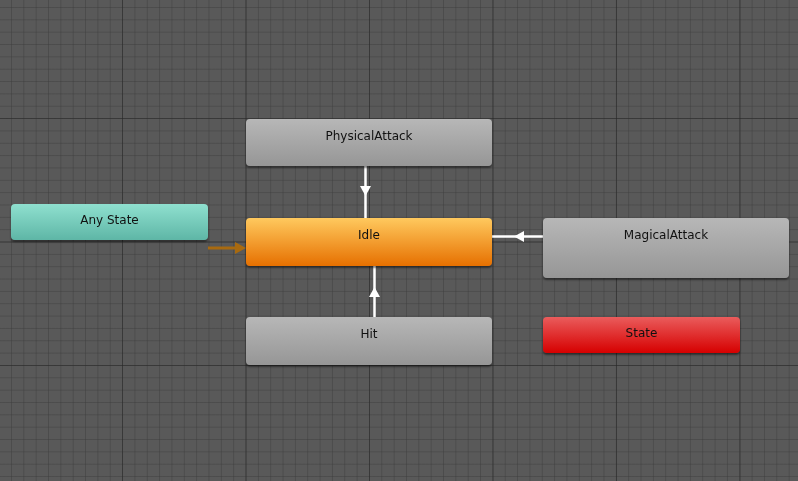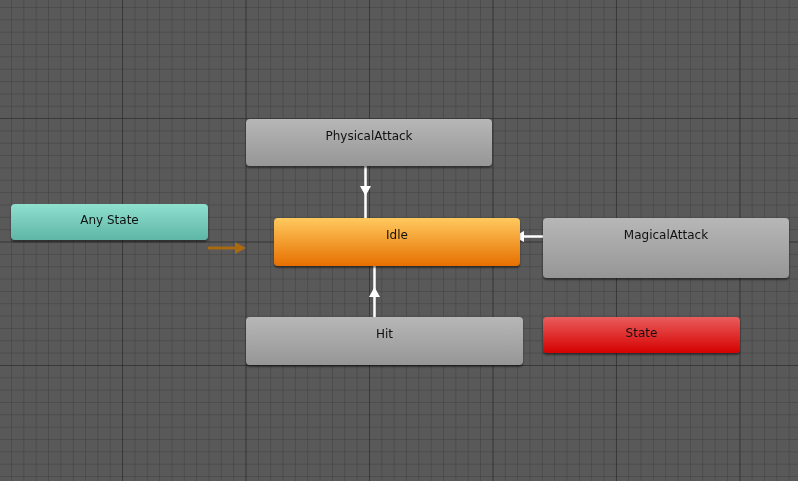--- a/index.html
+++ b/index.html
@@ -20,21 +20,21 @@
       position: absolute; box-sizing: border-box;
       border-radius: 4px;
       box-shadow: 0 2px 2px rgba(0,0,0,0.45);
       color: #111;
       font-size: 12px;
       text-align: center;
     }
     .node .label { position: absolute; left: 0; right: 0; top: 9px; line-height: 17px; }
     .node.short .label { top: 8px; }
     .gray { background: linear-gradient(to bottom, #b7b7b7, #969696); }
-    .orange { background: linear-gradient(to bottom, #ffc95e, #e67000); margin-left: 28px; }
+    .orange { background: linear-gradient(to bottom, #ffc95e, #e67000); }
     .teal { background: linear-gradient(to bottom, #8fe0cf, #5eb6a6); margin-top: 48px; }
     .green { background: linear-gradient(to bottom, #66da66, #00b600); }
     .red { background: linear-gradient(to bottom, #ea5c5c, #d60000); }
     svg.arrows { position: absolute; left: 0; top: 0; pointer-events: none; }
   </style>
 </head>
 <body>
 
 <div class="canvas">
 
@@ -71,21 +71,21 @@
   </div>
 
   <div class="node orange" style="left:246px; top:218px; width:246px; height:48px;">
     <span class="label">Idle</span>
   </div>
 
   <div class="node gray" style="left:543px; top:218px; width:246px; height:60px;">
     <span class="label">MagicalAttack</span>
   </div>
 
-  <div class="node gray" style="left:246px; top:317px; width:277px; height:48px;">
+  <div class="node gray" style="left:246px; top:317px; width:246px; height:48px;">
     <span class="label">Hit</span>
   </div>
 
   <div class="node red short" style="left:543px; top:317px; width:197px; height:36px;">
     <span class="label">State</span>
   </div>
 
 </div>
 
 </body></html>

